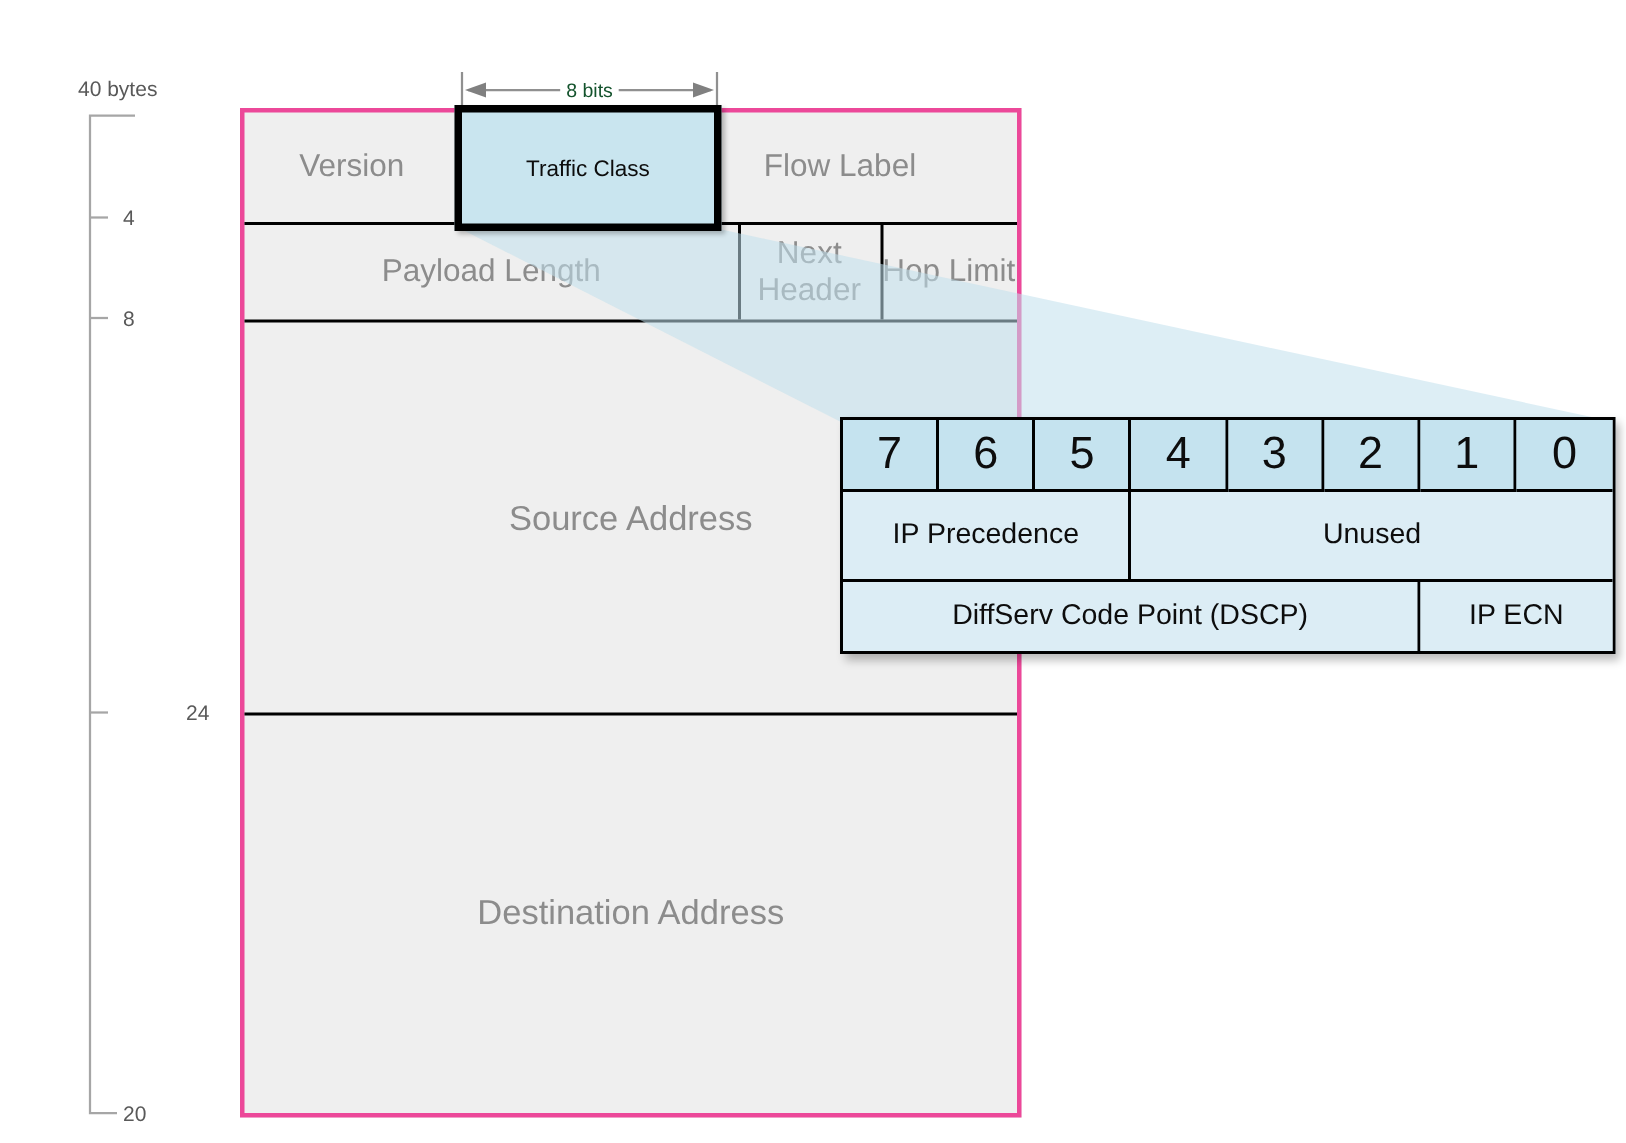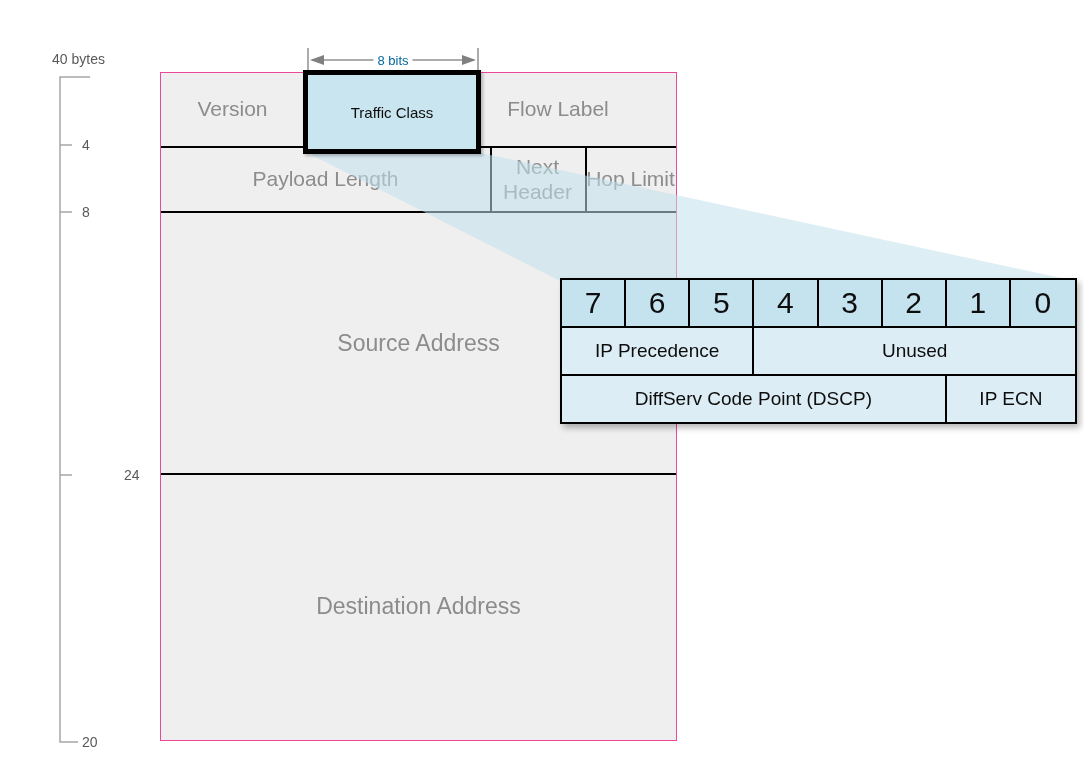--- a/index.html
+++ b/index.html
@@ -10,54 +10,54 @@
   .abs{position:absolute;}
   svg.layer{position:absolute;left:0;top:0;width:1084px;height:762px;pointer-events:none;}
 
   
   .scale-title{left:52px;top:51px;font-size:14px;color:#595959;}
   .tick-label{width:34px;height:18px;line-height:18px;font-size:14px;color:#595959;text-align:left;left:82px;}
 
   
   .hdr-table{
     left:160px;top:72px;width:515px;height:667px;
-    background:#efefef;border:1px solid #ec4899;
+    background:#efefef;border:3px solid #ec4899;
   }
   .hline{position:absolute;left:0;width:100%;height:2px;background:#000;}
   .vline{position:absolute;width:2px;background:#000;}
   .cell{
     position:absolute;display:flex;align-items:center;justify-content:center;
     color:#8c8c8c;font-size:21px;text-align:center;line-height:1.15;
   }
   .cell.big{font-size:23px;}
 
   
   .dim-label{
     left:393px;top:60px;transform:translate(-50%,-50%);
-    background:#ffffff;padding:0 4px;font-size:13px;color:#0369a1;white-space:nowrap;
+    background:#ffffff;padding:0 4px;font-size:13px;color:#14532d;white-space:nowrap;
   }
 
   
   .tc-box{
     left:303px;top:70px;width:178px;height:84px;box-sizing:border-box;
     border:5px solid #000;background:#c9e5ef;
     display:flex;align-items:center;justify-content:center;
     font-size:15px;color:#0d0d0d;
     box-shadow:2px 2px 3px rgba(0,0,0,0.25);
   }
 
   
   .zoom-table{
     left:560px;top:278px;width:517px;box-sizing:border-box;
     border:2px solid #000;background:#dcedf5;
     box-shadow:3px 4px 6px rgba(0,0,0,0.28);
   }
   .z-row{display:grid;}
   .z-row.bits{grid-template-columns:repeat(8,1fr);height:48px;}
-  .z-row.r2{grid-template-columns:3fr 5fr;height:48px;}
+  .z-row.r2{grid-template-columns:3fr 5fr;height:60px;}
   .z-row.r3{grid-template-columns:6fr 2fr;height:46px;}
   .z-cell{
     display:flex;align-items:center;justify-content:center;
     border-right:2px solid #000;border-bottom:2px solid #000;
     font-size:19px;color:#0d0d0d;background:#dcedf5;
   }
   .z-row .z-cell:last-child{border-right:none;}
   .z-row.r3 .z-cell{border-bottom:none;}
   .z-row.bits .z-cell{background:#c5e3ef;font-size:30px;}
 </style>

